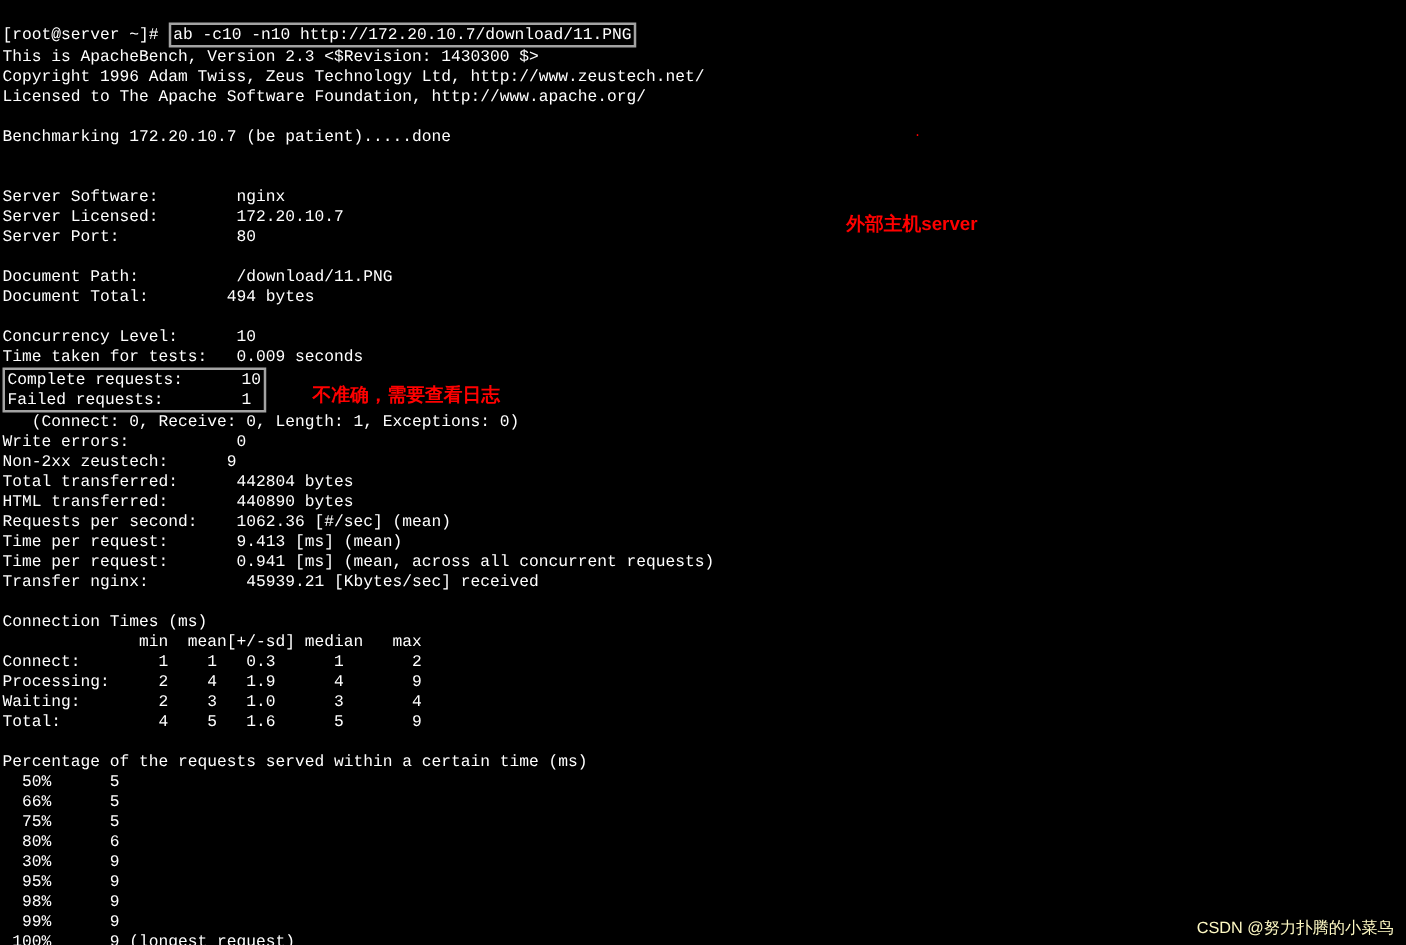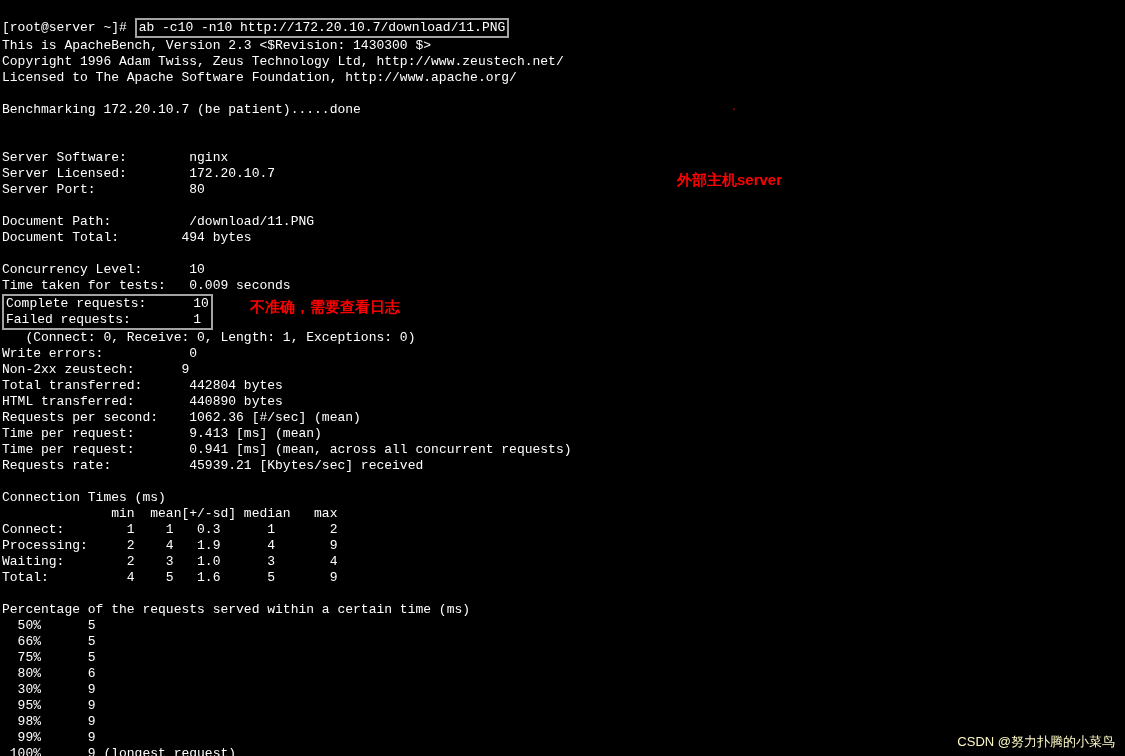--- a/index.html
+++ b/index.html
@@ -69,21 +69,21 @@
 <span class="box-red"><span>Complete requests:</span>      <span>10</span>
 <span>Failed requests:</span>        <span>1</span></span>
 <span>   (Connect: 0, Receive: 0, Length: 1, Exceptions: 0)</span>
 <span>Write errors:</span>           <span>0</span>
 <span>Non-2xx zeustech:</span>      <span>9</span>
 <span>Total transferred:</span>      <span>442804 bytes</span>
 <span>HTML transferred:</span>       <span>440890 bytes</span>
 <span>Requests per second:</span>    <span>1062.36 [#/sec] (mean)</span>
 <span>Time per request:</span>       <span>9.413 [ms] (mean)</span>
 <span>Time per request:</span>       <span>0.941 [ms] (mean, across all concurrent requests)</span>
-<span>Requests rate:</span>          <span>45939.21 [Kbytes/sec] received</span>
+<span>Transfer nginx:</span>          <span>45939.21 [Kbytes/sec] received</span>
 
 <span>Connection Times (ms)</span>
 <span>              min  mean[+/-sd] median   max</span>
 <span>Connect:        1    1   0.3      1       2</span>
 <span>Processing:     2    4   1.9      4       9</span>
 <span>Waiting:        2    3   1.0      3       4</span>
 <span>Total:          4    5   1.6      5       9</span>
 
 <span>Percentage of the requests served within a certain time (ms)</span>
 <span>  50%      5</span>
@@ -92,16 +92,16 @@
 <span>  80%      6</span>
 <span>  30%      9</span>
 <span>  95%      9</span>
 <span>  98%      9</span>
 <span>  99%      9</span>
 <span> 100%      9 (longest request)</span>
 
 </div>
 
 <div class="annotation" style="left:665px; top:172px;margin-left:12px;">外部主机server</div>
-<div class="annotation" style="left:250px; top:299px;">不准确，需要查看日志</div>
+<div class="annotation" style="left:250px; top:309px;">不准确，需要查看日志</div>
 <div class="dot-red" style="left:731px; top:100px;">.</div>
 
 <div class="watermark">CSDN @努力扑腾的小菜鸟</div>
 
 </body></html>

